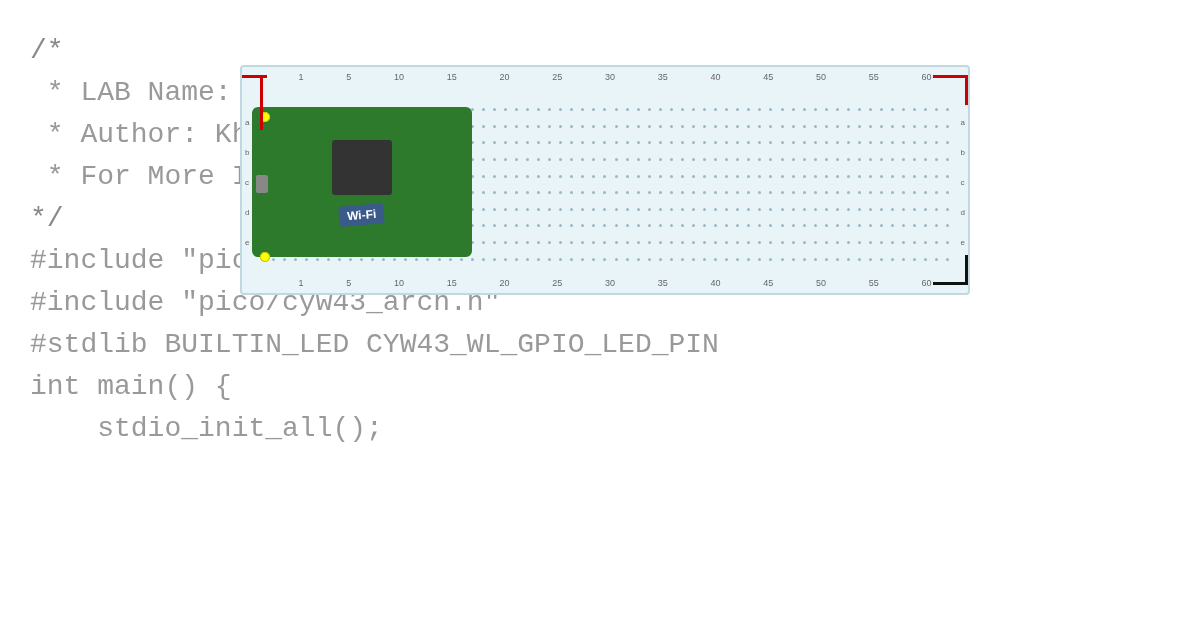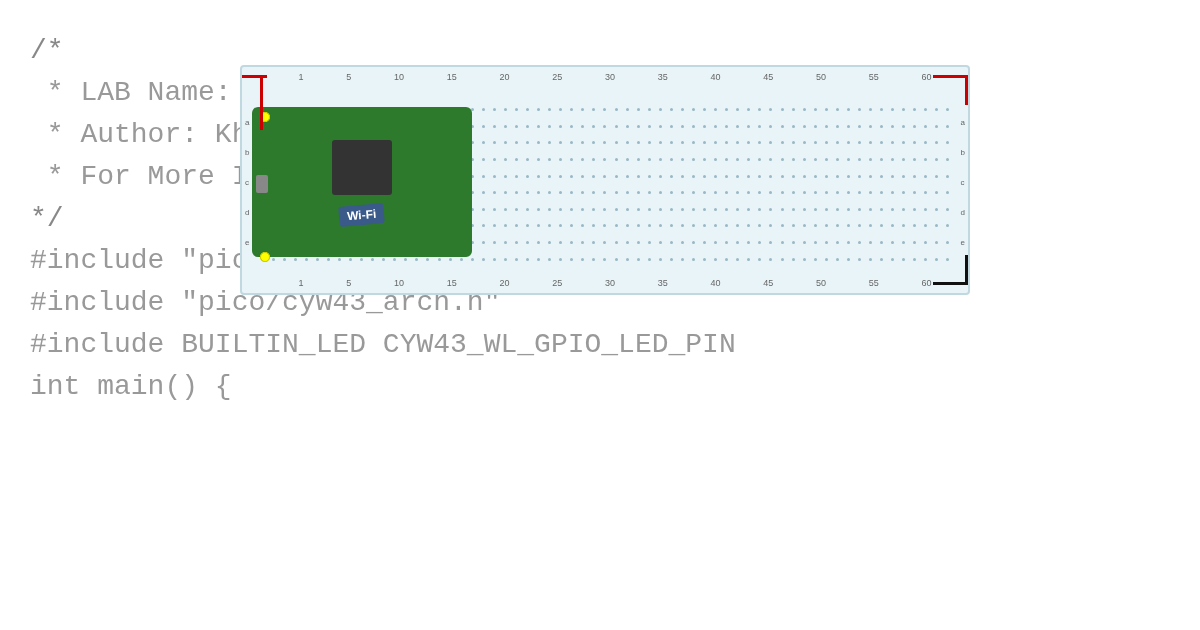--- a/index.html
+++ b/index.html
@@ -190,23 +190,24 @@
 
 <div class="code-area">
   <span class="code-line darker">/*</span>
   <span class="code-line"> * LAB Name:                                                                    e)</span>
   <span class="code-line"> * Author: Kha</span>
   <span class="code-line"> * For More In</span>
   <span class="code-line darker">*/</span>
   <span class="code-line">#include "pico/stdlib.h"</span>
   <span class="code-line">#include "pico/cyw43_arch.h"</span>
   <span class="code-line"></span>
-  <span class="code-line">#include BUILTIN_LED CYW43_WL_GPIO_LED_PIN</span>
+  <span class="code-line">#stdlib BUILTIN_LED CYW43_WL_GPIO_LED_PIN</span>
   <span class="code-line"></span>
   <span class="code-line">int main() {</span>
+  <span class="code-line">    stdio_init_all();</span>
 </div>
 
 <div class="breadboard-container">
   <div class="breadboard">
 
     <div class="bb-numbers">
       <span>1</span>
         <span>5</span>
         <span>10</span>
         <span>15</span>

